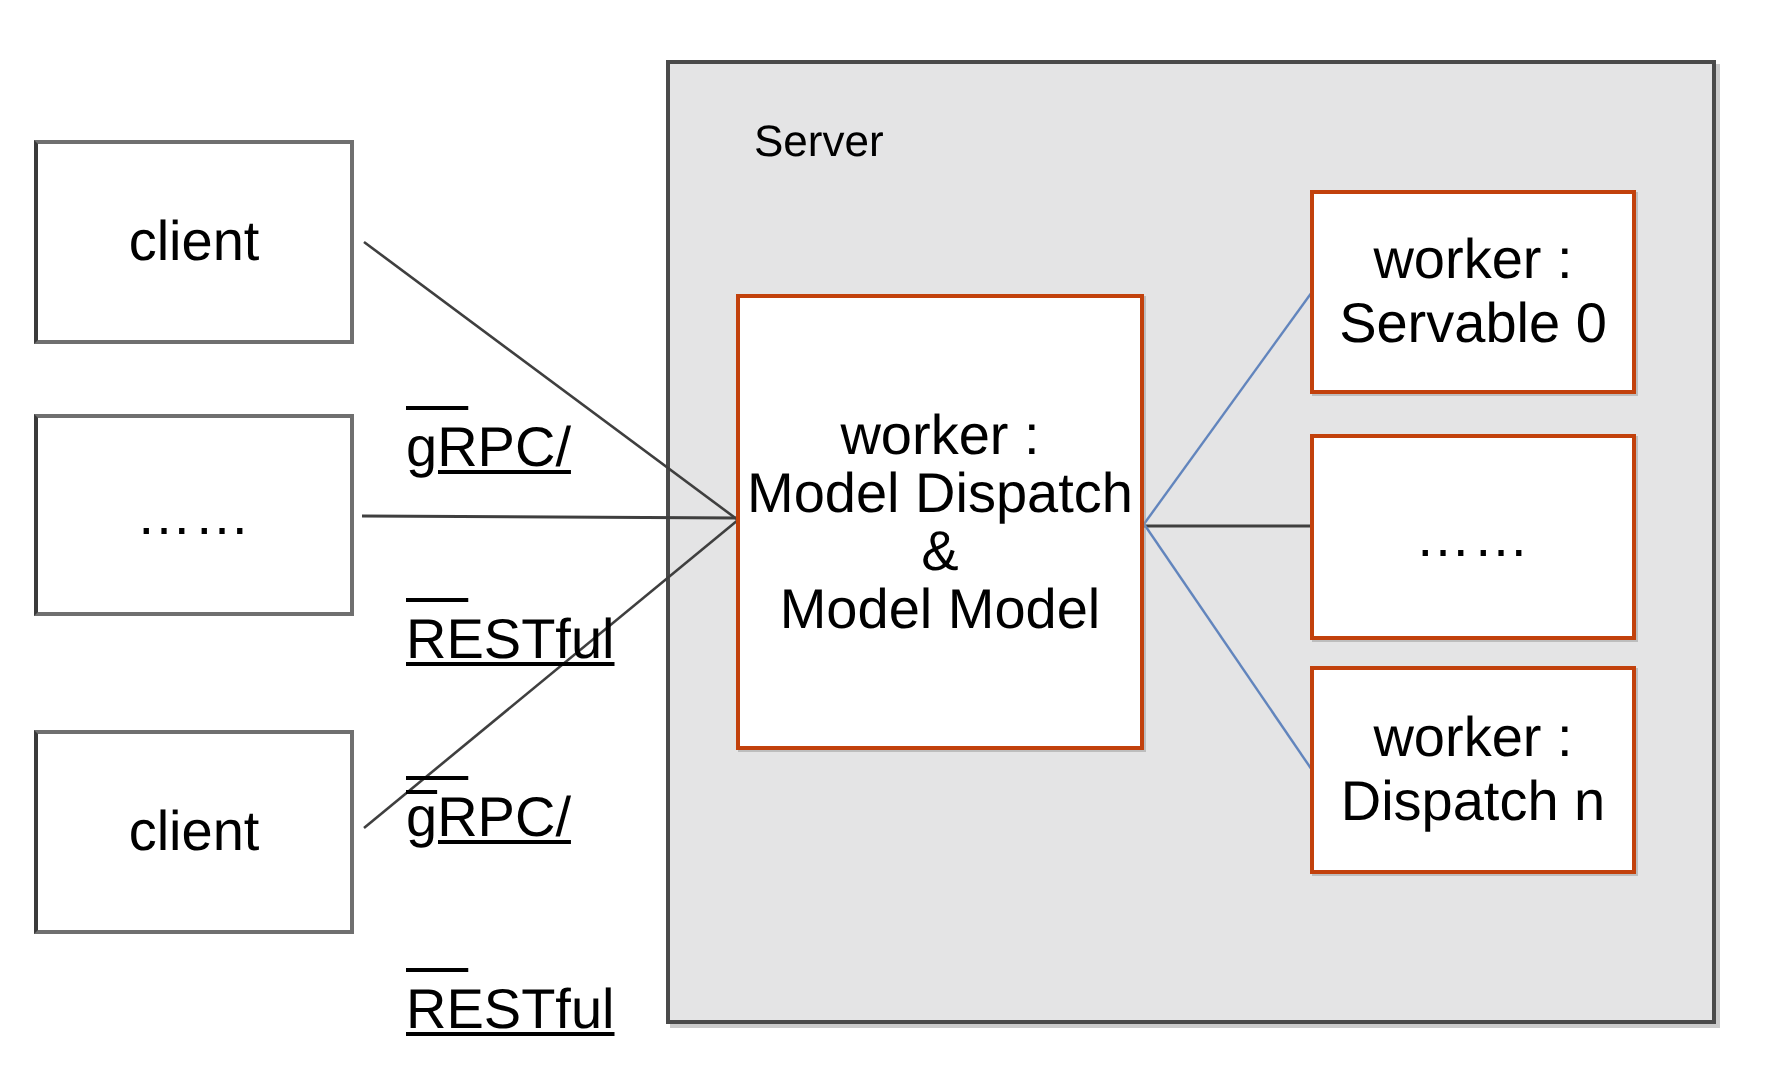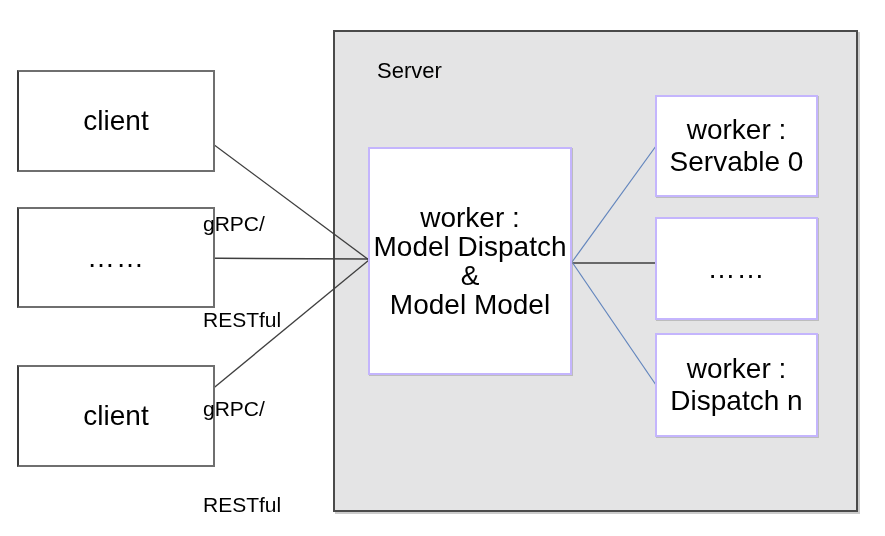--- a/index.html
+++ b/index.html
@@ -14,28 +14,28 @@
     box-shadow:2px 2px 0 rgba(140,140,140,0.45);z-index:1;
   }
   .server-title{
     position:absolute;left:42px;top:24px;font-size:22px;line-height:30px;white-space:nowrap;
   }
   .box{
     position:absolute;background:#ffffff;box-sizing:border-box;z-index:3;
     display:flex;flex-direction:column;align-items:center;justify-content:center;
     text-align:center;font-size:28px;
   }
-  .client-box{border:2px solid #6f6f6f;border-left-color:#3a3a3a;width:198px;}
-  .inner-box{border:2px solid #c4b5fd;box-shadow:1px 1px 0 rgba(150,150,150,0.5);}
+  .client-box{border:2px solid #6f6f6f;border-left-color:#3a3a3a;width:160px;}
+  .inner-box{border:2px solid #c2410c;box-shadow:1px 1px 0 rgba(150,150,150,0.5);}
   .client-box .line{line-height:32px;}
   .master-box{left:368px;top:147px;width:204px;height:228px;}
   .master-box .line{line-height:29px;}
   .worker-box .line{line-height:32px;}
   .proto-label{
-    position:absolute;z-index:4;font-size:21px;line-height:32px;white-space:pre;text-align:left;
+    position:absolute;z-index:4;font-size:28px;line-height:32px;white-space:pre;text-align:left;text-decoration:underline;
   }
   .ellipsis-line{letter-spacing:1px;}
 </style>
 </head>
 <body>
 
 <div id="canvas">
 
   <div class="server-region">
     <div class="server-title">Server</div>

